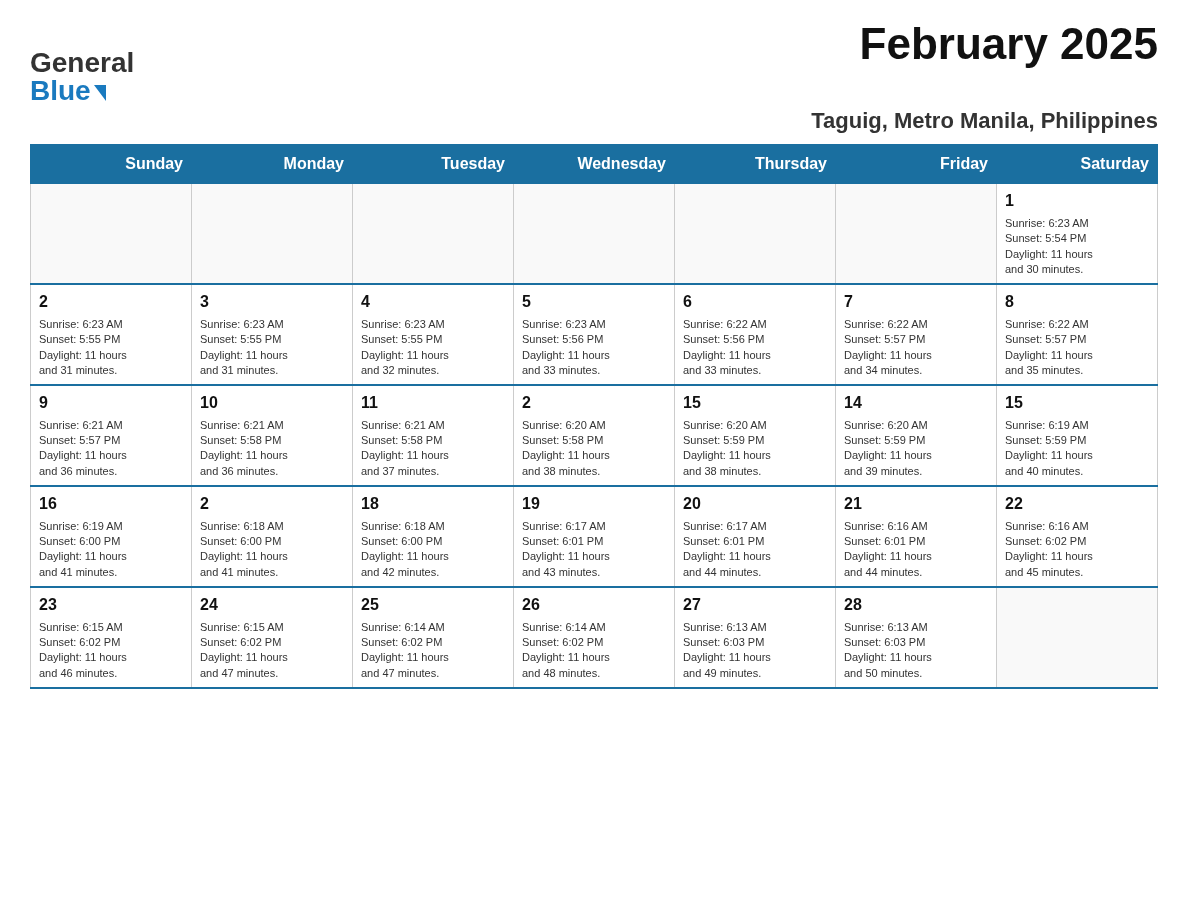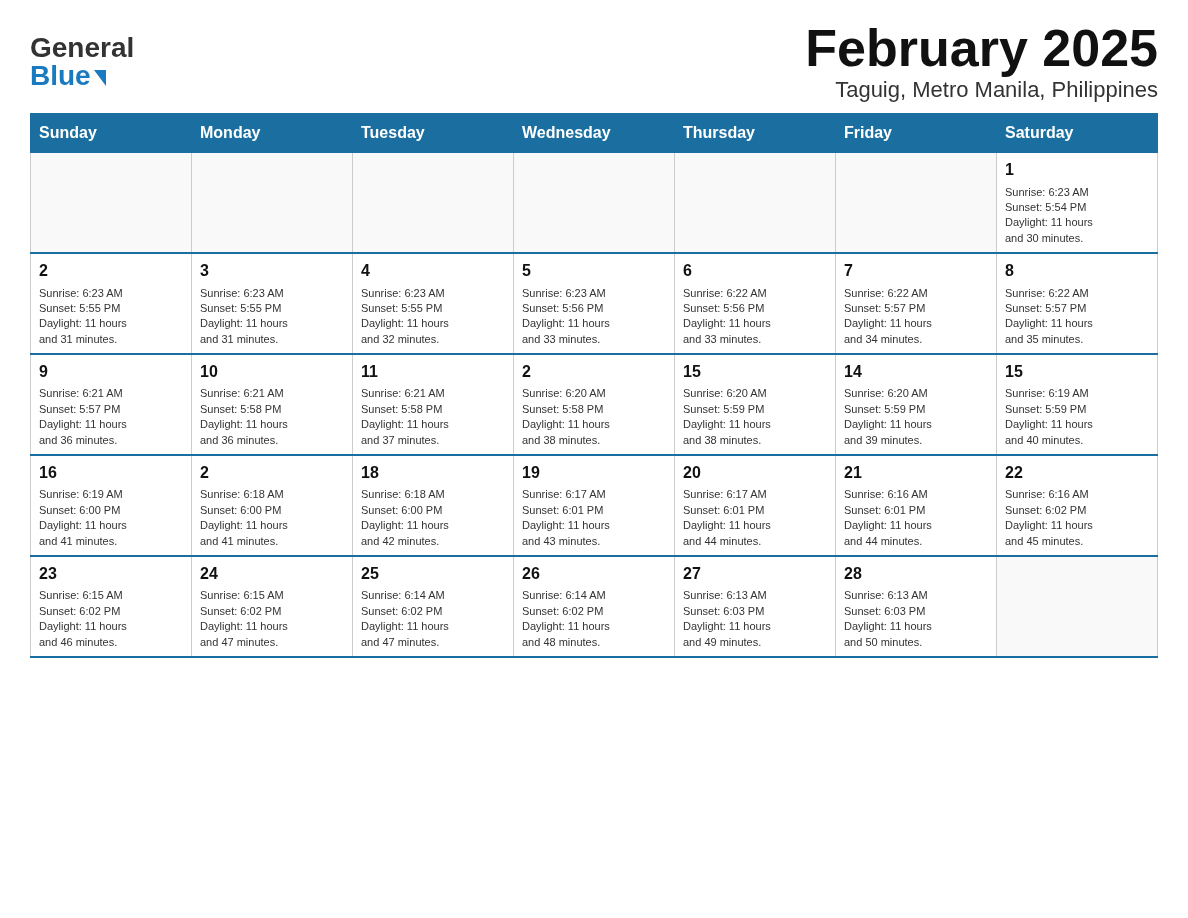--- a/index.html
+++ b/index.html
@@ -13,42 +13,43 @@
     .header {
       display: flex;
       justify-content: space-between;
       align-items: center;
       margin-bottom: 10px;
     }
     .title-area {
       text-align: right;
     }
     .title-area h1 {
-      font-size: 52px;
+      font-size: 44px;
       font-weight: bold;
       color: #111;
       line-height: 1.1;
       margin-left: 7px;
     }
     .title-area h2 {
       font-size: 22px;
-      font-weight: normal;
+      font-weight: bold;
       color: #333;
+      margin-top: 40px;
     }
     .calendar {
       width: 100%;
       border-collapse: collapse;
     }
     .calendar thead th {
       background-color: #1a6fa0;
       color: #fff;
       font-size: 16px;
       font-weight: bold;
       padding: 10px 8px;
-      text-align: left;
+      text-align: right;
       border: 1px solid #1a6fa0;
     }
     .calendar tbody td {
       vertical-align: top;
       border: 1px solid #ccc;
       padding: 6px 8px;
       width: 14.28%;
       min-height: 110px;
       font-size: 13px;
       color: #333;

